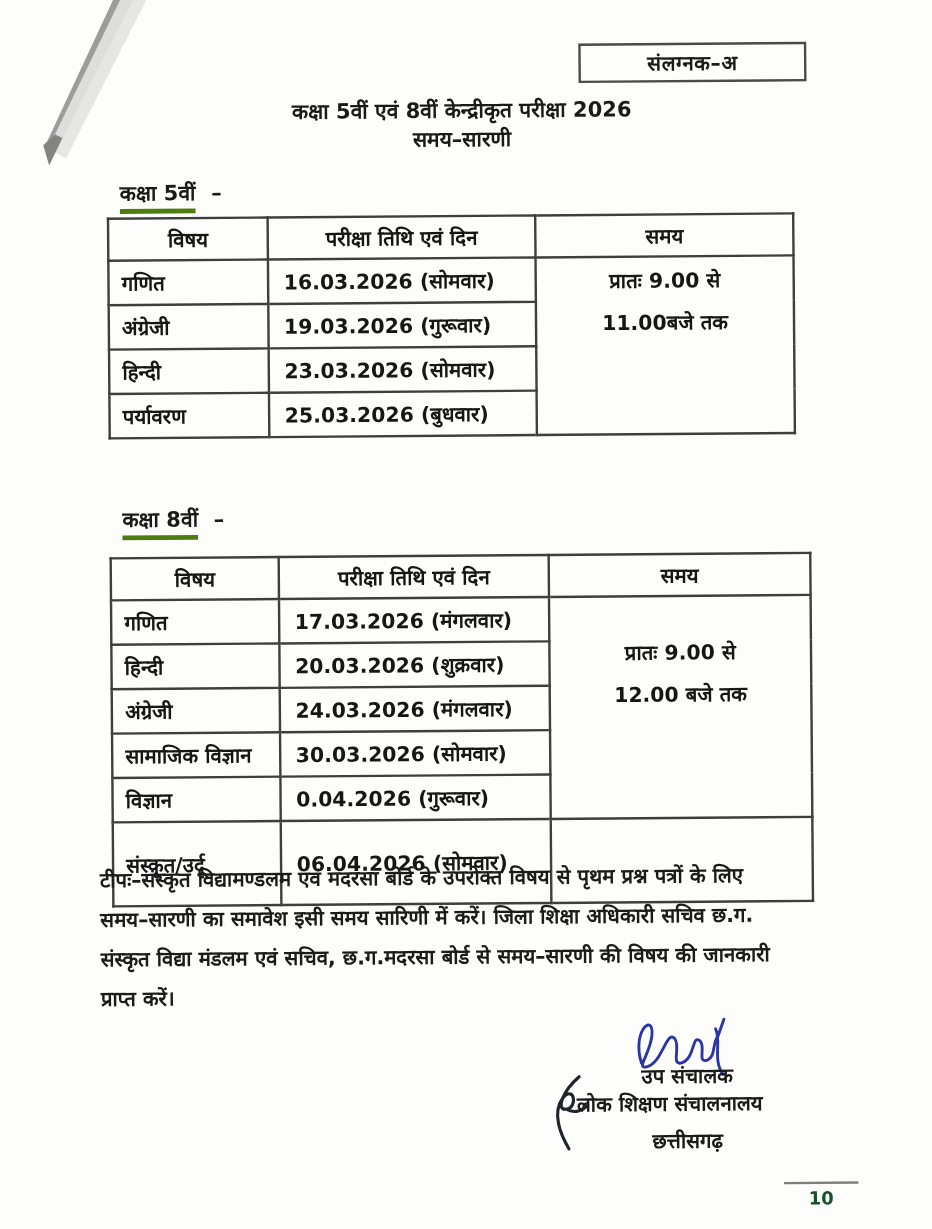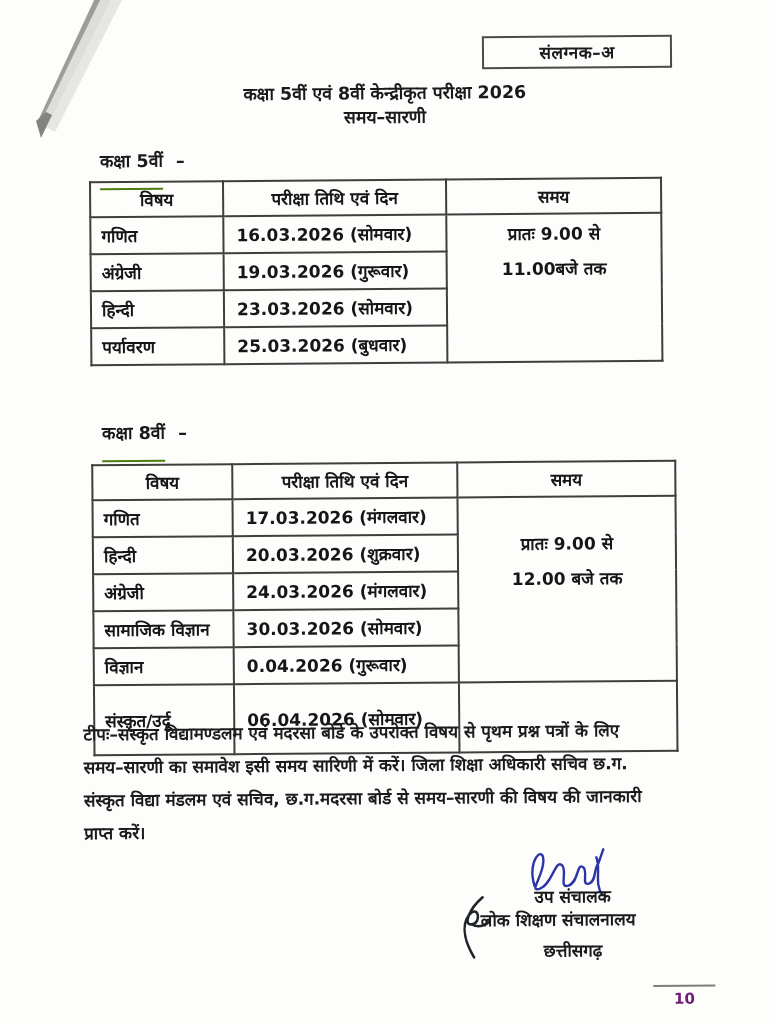--- a/index.html
+++ b/index.html
@@ -20,21 +20,21 @@
     font-size: 17px; font-weight: 700; letter-spacing: .5px;
   }
 
   .title-block { position: absolute; left: 0; top: 81px; width: 777px; text-align: center; }
   .title-line  { font-size: 17.5px; font-weight: 700; line-height: 24px; }
 
   .section-heading {
     position: absolute; left: 103px;
     font-size: 17.5px; font-weight: 700;
   }
-  .section-heading .u { border-bottom: 2px solid #4d7c0f; padding-bottom: 17px; }
+  .section-heading .u { border-bottom: 4px solid #4d7c0f; padding-bottom: 2px; }
   .section-heading .dash { margin-left: 7px; }
   .h5 { top: 146px; }
   .h8 { top: 418px; }
 
   table.exam-table {
     position: absolute; border-collapse: collapse;
     font-size: 17px; font-weight: 600; color: #161616;
   }
   .t1 { left: 92px; top: 179px; }
   .t2 { left: 92px; top: 462px; }
@@ -60,21 +60,21 @@
   .sig-flourish  { position: absolute; left: 456px; top: 896px; }
   .signer-title  { position: absolute; left: 495px; top: 886px; width: 150px; text-align: center;
                    font-size: 17px; font-weight: 700; }
   .signer-org    { position: absolute; left: 478px; top: 909px; white-space: nowrap;
                    font-size: 17px; font-weight: 700; }
   .signer-state  { position: absolute; left: 495px; top: 940px; width: 150px; text-align: center;
                    font-size: 17px; font-weight: 700; }
 
   .footer-line  { position: absolute; left: 650px; top: 987px; width: 62px; height: 2px; background: #7e7e7c; }
   .page-number  { position: absolute; left: 648px; top: 992px; width: 66px; text-align: center;
-                  font-size: 15px; font-weight: 700; color: #701a75; }
+                  font-size: 15px; font-weight: 700; color: #14532d; }
 
   .pen-artifact { position: absolute; left: 0; top: 0; }
 </style>
 </head>
 <body>
 
 <div class="page">
 
   <svg class="pen-artifact" width="170" height="170" viewBox="0 0 170 170">
     <polygon points="113,-6 124,-4 55,132 46,127" fill="#b9b9b6" opacity="0.35"></polygon>

